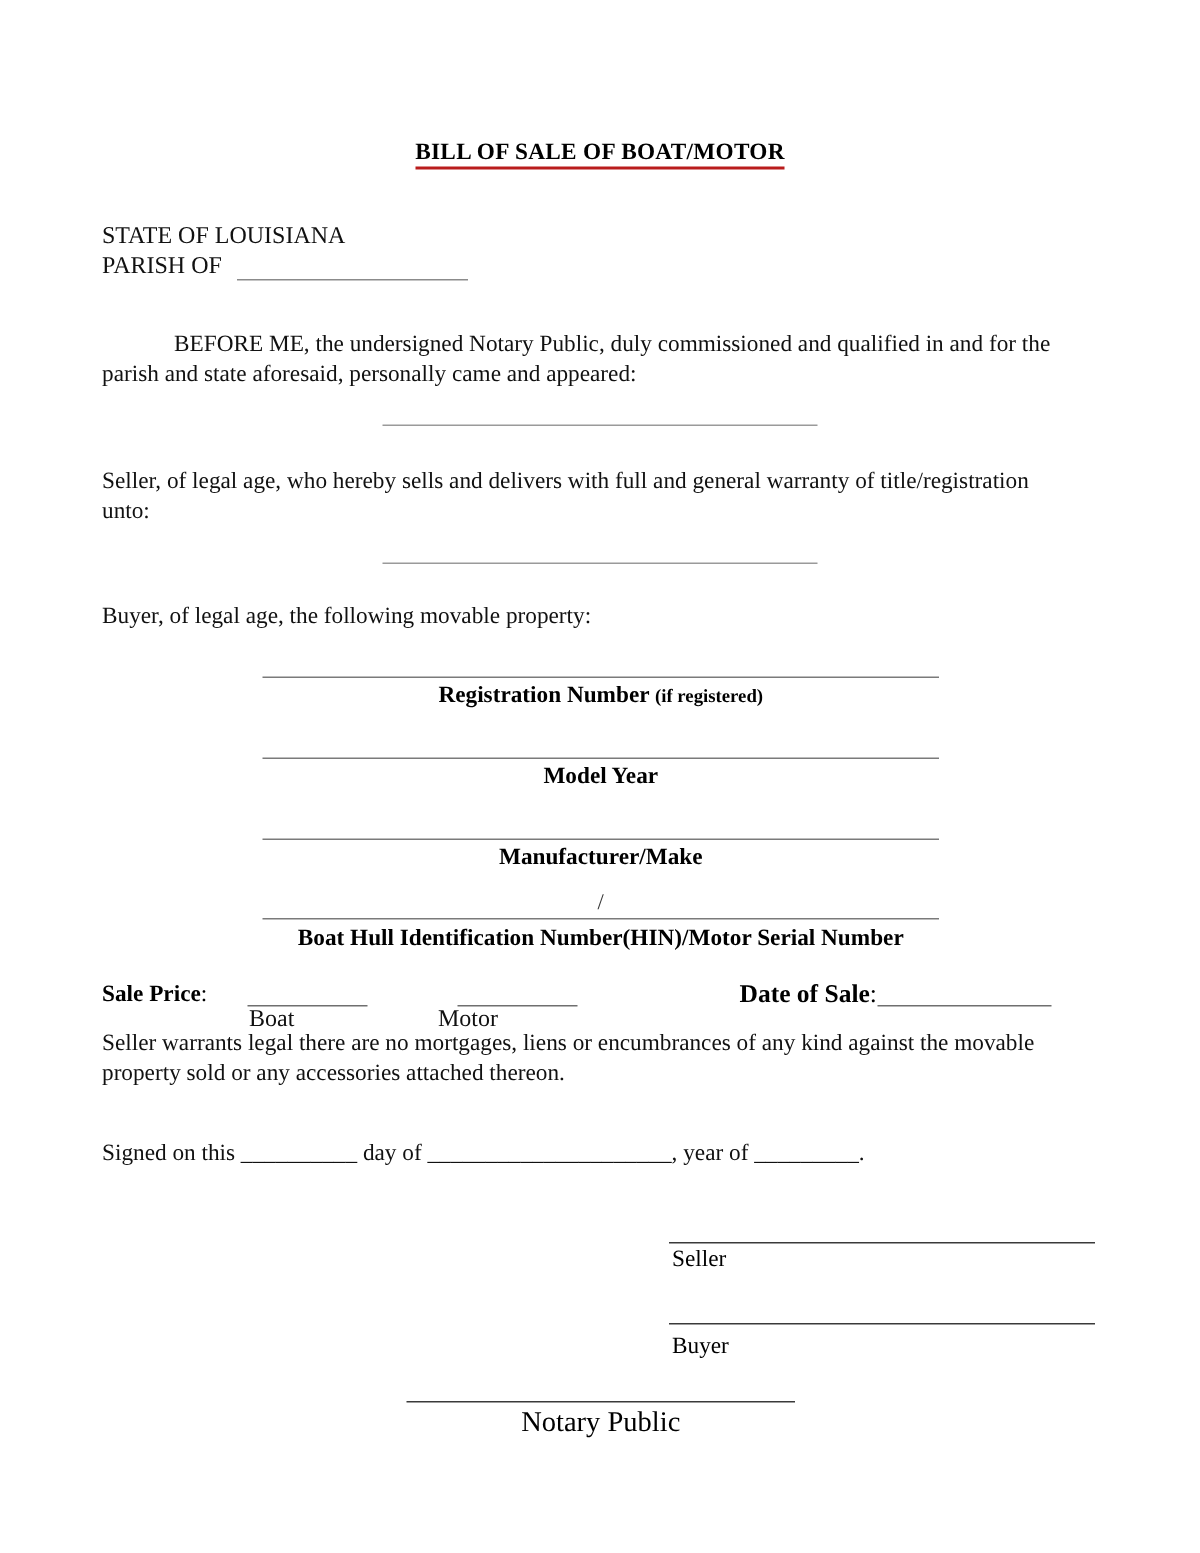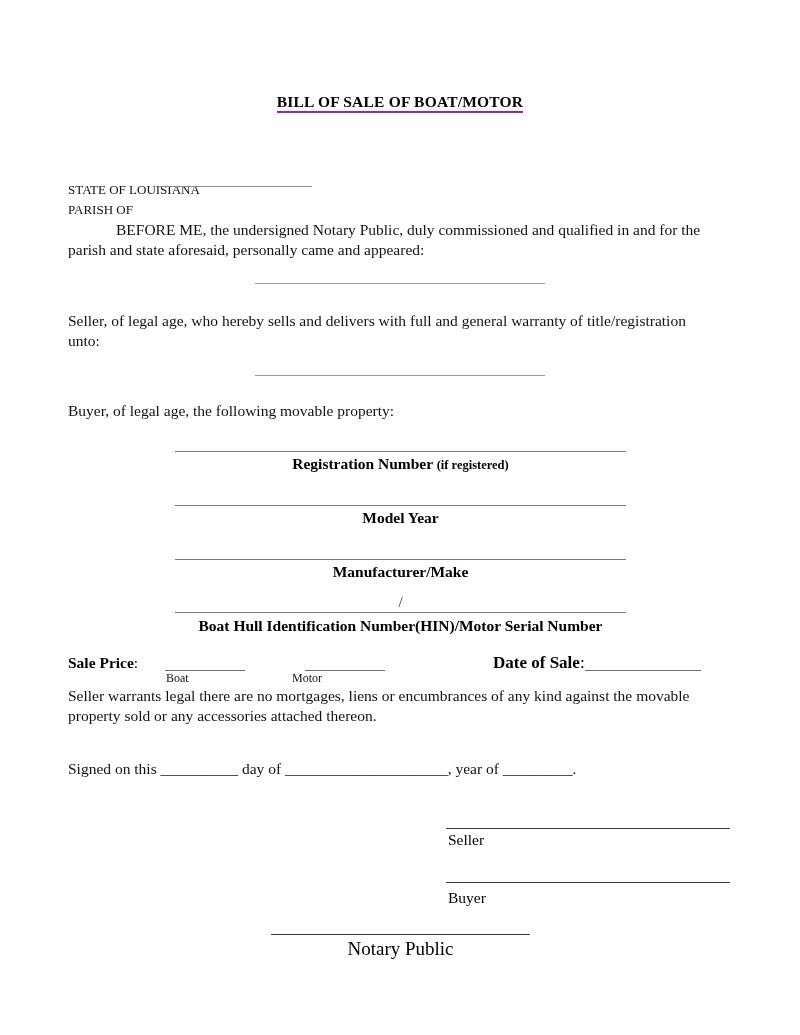--- a/index.html
+++ b/index.html
@@ -22,31 +22,30 @@
     position: absolute;
     left: 0;
     top: 93px;
     width: 800px;
     text-align: center;
     font-size: 15.5px;
     font-weight: bold;
     letter-spacing: 0.2px;
   }
   .doc-title span {
-    border-bottom: 2px solid #a21caf;
+    border-bottom: 2px solid #b91c1c;
     padding-bottom: 1px;
   }
 
   
   .tblock {
     position: absolute;
-    font-size: 13px;
+    font-size: 16px;
     line-height: 20px;
     color: #111;
-    margin-top: 32px;
   }
 
   .state-line { left: 68px; top: 148px; }
   .parish-line { left: 68px; top: 168px; }
 
   .parish-rule {
     position: absolute;
     left: 158px;
     top: 186px;
     width: 154px;
@@ -140,21 +139,21 @@
     background: #6f6f6f;
     top: 670px;
   }
   .price-rule.boat  { left: 165px; width: 80px; }
   .price-rule.motor { left: 305px; width: 80px; }
   .price-rule.date  { left: 585px; width: 116px; }
 
   .sub-label {
     position: absolute;
     top: 671px;
-    font-size: 12px;
+    font-size: 16px;
     color: #111;
   }
   .sub-label.boat  { left: 166px; }
   .sub-label.motor { left: 292px; }
 
   .date-label {
     position: absolute;
     left: 493px;
     top: 653px;
     font-size: 17px;

